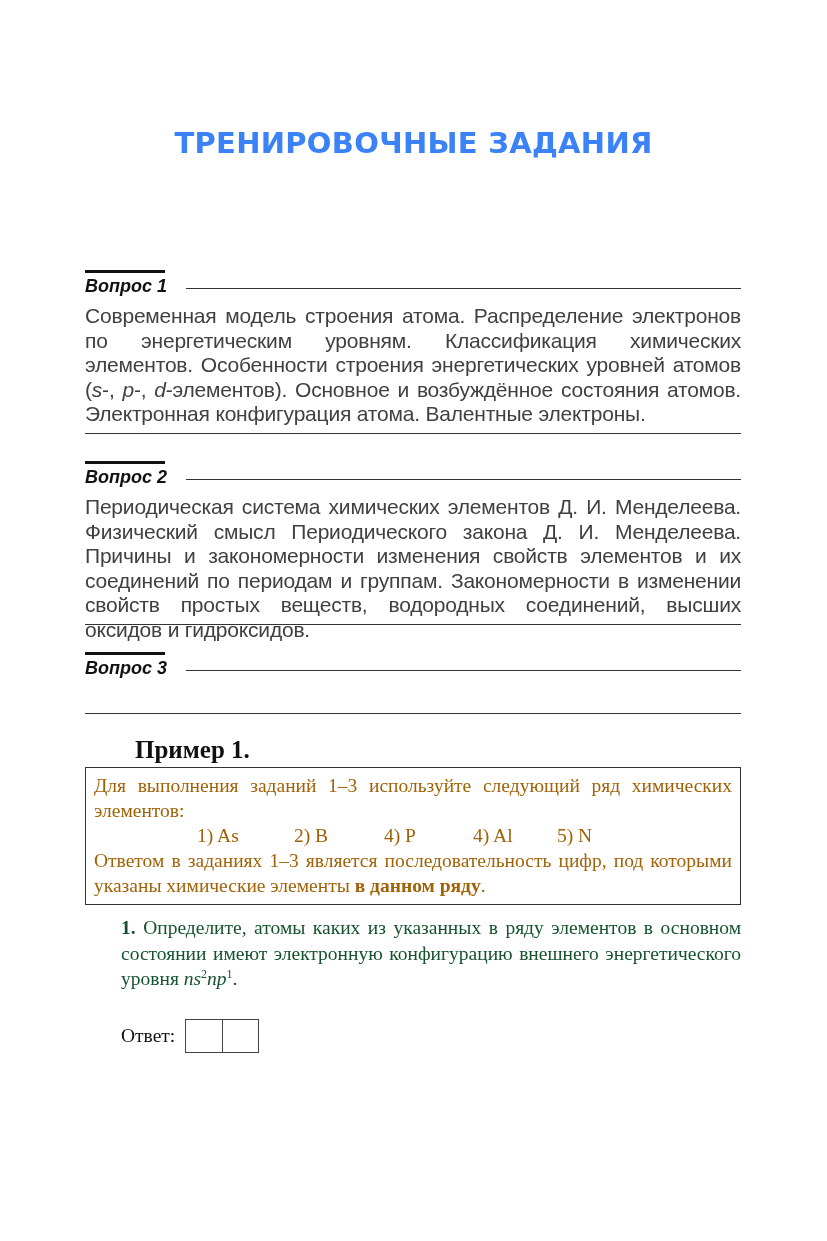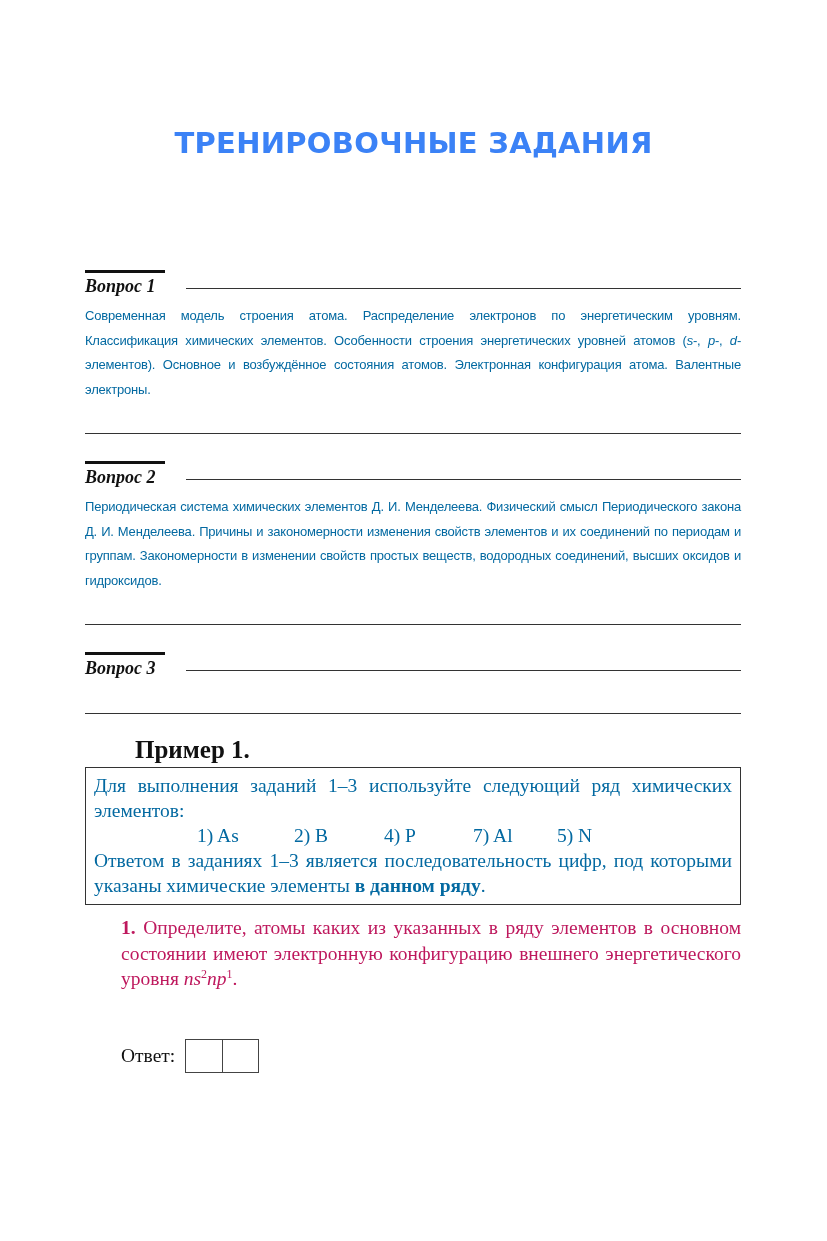--- a/index.html
+++ b/index.html
@@ -7,60 +7,60 @@
   body { position: relative; color: #111; overflow: hidden; }
   .page-title {
     position: absolute; left: 0; top: 126px; width: 827px; text-align: center;
     font-family: "DejaVu Sans", sans-serif; font-weight: bold; font-size: 29px;
     letter-spacing: 0.3px; color: #3b82f6;
   }
   .q-block { position: absolute; left: 85px; width: 656px; }
   .q-topbar { position: absolute; left: 0; top: 0; width: 80px; height: 3px; background: #111; }
   .q-head {
     position: absolute; left: 0; top: 6px;
-    font-family: Liberation Serif, serif; font-style: italic; font-weight: bold;
+    font-family: Liberation Sans, sans-serif; font-style: italic; font-weight: bold;
     font-size: 18px; color: #111;
   }
   .q-headline { position: absolute; left: 101px; right: 0; height: 1px; background: #333; }
   .q-text {
     position: absolute; left: 0; right: 0;
-    font-family: "Liberation Sans", sans-serif; font-size: 13px; line-height: 24.5px;
-    text-align: justify; color: #0369a1; letter-spacing: -0.2px;
+    font-family: "Liberation Sans", sans-serif; font-size: 21px; line-height: 24.5px;
+    text-align: justify; color: #404040; letter-spacing: -0.2px;
   }
   .q-text .it { font-style: italic; }
   .q-bottom { position: absolute; left: 0; right: 0; height: 1px; background: #333; }
 
   .example-label {
     position: absolute; left: 135px; top: 736px;
     font-family: Liberation Serif, serif; font-weight: bold; font-size: 25px;
   }
   .example-box {
     position: absolute; left: 85px; top: 767px; width: 656px; height: 138px;
     border: 1px solid #333; padding: 5px 8px 0 8px;
-    font-family: "Liberation Serif", serif; font-size: 19.5px; line-height: 25px; color: #0369a1;
+    font-family: "Liberation Serif", serif; font-size: 19.5px; line-height: 25px; color: #a16207;
     text-align: justify;
   }
   .elements-row { display: flex; padding-left: 103px; }
   .elements-row span { display: inline-block; }
   .elements-row span.e0 { width: 97px; }
   .elements-row span.e1 { width: 90px; }
   .elements-row span.e2 { width: 89px; }
   .elements-row span.e3 { width: 84px; }
   .task {
     position: absolute; left: 85px; top: 915px; width: 656px;
     font-family: "Liberation Serif", serif; font-size: 19.5px; line-height: 25.5px;
-    text-align: justify; color: #be185d;
+    text-align: justify; color: #14532d;
   }
   .task .indent { padding-left: 36px; }
   .task b { font-weight: bold; }
   .task i { font-style: italic; }
   .task sup { font-size: 12px; vertical-align: 7px; line-height: 0; }
   .answer-row {
     position: absolute; left: 121px; top: 1019px; height: 34px; display: flex; align-items: center;
-    font-family: "Liberation Serif", serif; font-size: 19.5px; margin-top: 20px;
+    font-family: "Liberation Serif", serif; font-size: 19.5px;
   }
   .answer-cells { display: flex; margin-left: 10px; border: 1.5px solid #444; height: 34px; }
   .answer-cell { width: 36px; height: 100%; }
   .answer-cell + .answer-cell { border-left: 1.5px solid #444; }
 </style>
 </head>
 <body>
 
 <h1 class="page-title">ТРЕНИРОВОЧНЫЕ ЗАДАНИЯ</h1>
 
@@ -87,21 +87,21 @@
   <div class="q-bottom" style="top:61px;"></div>
 </section>
 
 <div class="example-label">Пример 1.</div>
 <div class="example-box">
   <div>Для выполнения заданий 1–3 используйте следующий ряд химических элементов:</div>
   <div class="elements-row">
     <span class="e0">1) As</span>
     <span class="e1">2) B</span>
     <span class="e2">4) P</span>
-    <span class="e3">7) Al</span>
+    <span class="e3">4) Al</span>
     <span class="e4">5) N</span>
   </div>
   <div><span>Ответом в заданиях 1–3 является последовательность цифр, под которыми указаны химические элементы </span><b>в данном ряду</b><span>.</span></div>
 </div>
 
 <div class="task">
   <p class="indent"><b>1.</b><span> Определите, атомы каких из указанных в ряду элементов в основном состоянии имеют электронную конфигурацию внешнего энергетического уровня </span><i>ns</i><sup>2</sup><i>np</i><sup>1</sup><span>.</span></p>
 </div>
 
 <div class="answer-row">

